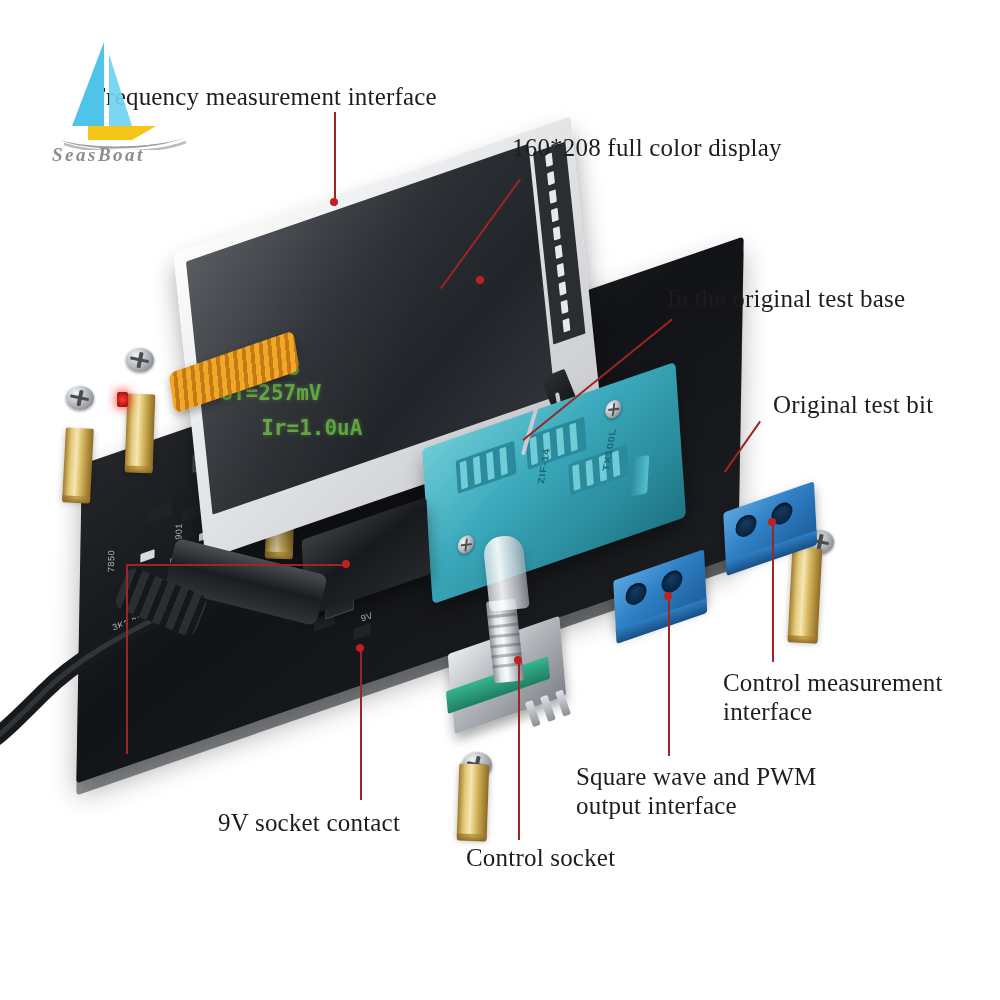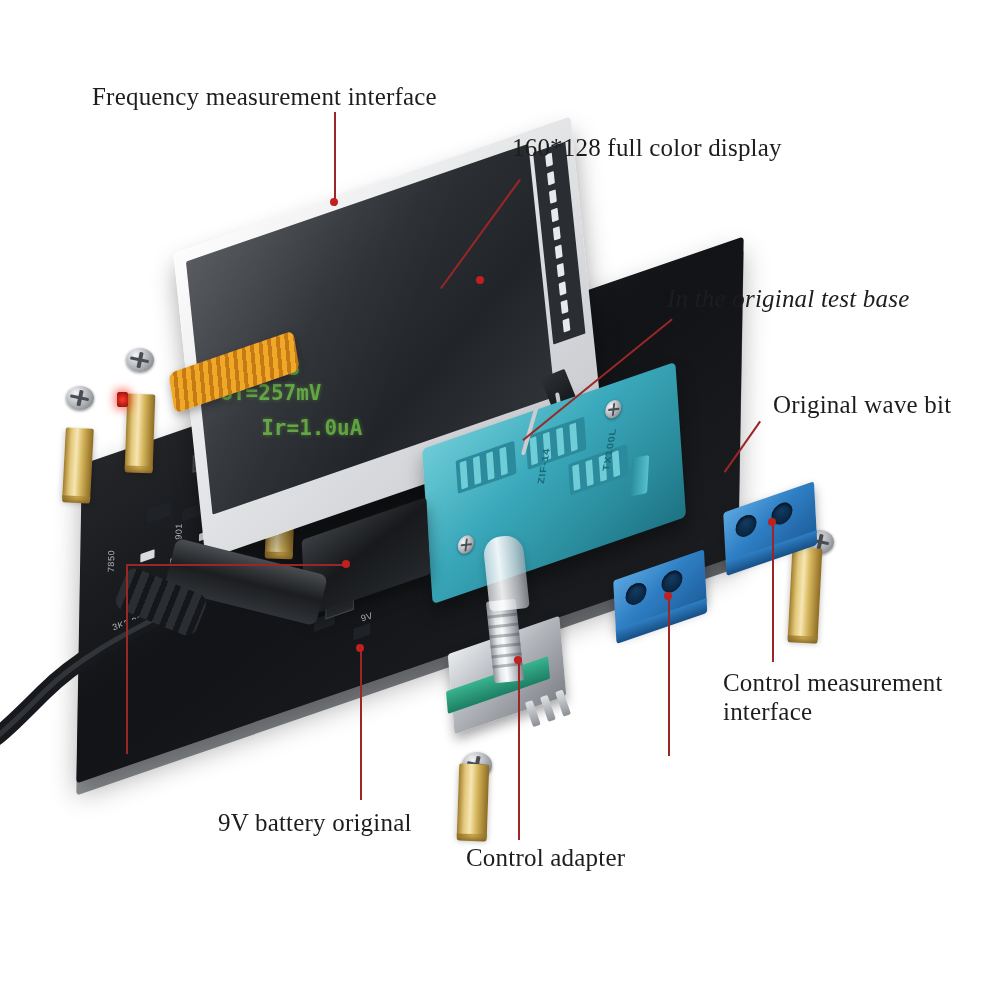--- a/index.html
+++ b/index.html
@@ -427,29 +427,45 @@
 
   <div class="lead lead-v" style="left:360px; top:648px; height:152px;"></div>
   <div class="dot" style="left:356px; top:644px;"></div>
 
   <div class="lead lead-h" style="left:126px; top:564px; width:222px;"></div>
   <div class="lead lead-v" style="left:126px; top:564px; height:190px;"></div>
   <div class="dot" style="left:342px; top:560px;"></div>
 
   <div class="anno" style="left:92px; top:82px;">Frequency measurement interface</div>
 
-  <div class="anno" style="left:512px; top:133px;">160*128 full color display</div>
-
-  <div class="anno" style="left:667px; top:284px;font-style:italic;">In the original test base</div>
-
-  <div class="anno" style="left:773px; top:390px;">Original wave bit</div>
+  <div class="anno" style="left:512px; top:133px;">160*208 full color display</div>
+
+  <div class="anno" style="left:667px; top:284px;">In the original test base</div>
+
+  <div class="anno" style="left:773px; top:390px;">Original test bit</div>
 
   <div class="anno" style="left:723px; top:668px;">Control measurement
 interface</div>
 
-
-  <div class="anno" style="left:466px; top:843px;">Control adapter</div>
-
-  <div class="anno" style="left:218px; top:808px;">9V battery original</div>
-
-
+  <div class="anno" style="left:576px; top:762px;">Square wave and PWM
+output interface</div>
+
+  <div class="anno" style="left:466px; top:843px;">Control socket</div>
+
+  <div class="anno" style="left:218px; top:808px;">9V socket contact</div>
+
+
+  <div id="wm">
+    <svg width="135" height="110" viewBox="0 0 135 110">
+
+      <path d="M46 2 L46 86 L14 86 Z" fill="#4fc3e8"></path>
+
+      <path d="M51 14 L51 86 L74 86 Z" fill="#6fd2f0" opacity=".92"></path>
+
+      <path d="M30 86 L98 86 L74 100 L30 100 Z" fill="#f5c518"></path>
+
+      <path d="M2 100 C 30 112, 96 112, 131 96 C 104 108, 34 110, 2 100 Z" fill="#9aa0a6"></path>
+      <path d="M6 104 C 36 114, 98 114, 128 102" stroke="#b8bdc2" stroke-width="2.5" fill="none"></path>
+    </svg>
+    <div class="wmtext">SeasBoat</div>
+  </div>
 
 </div>
 
 </body></html>

